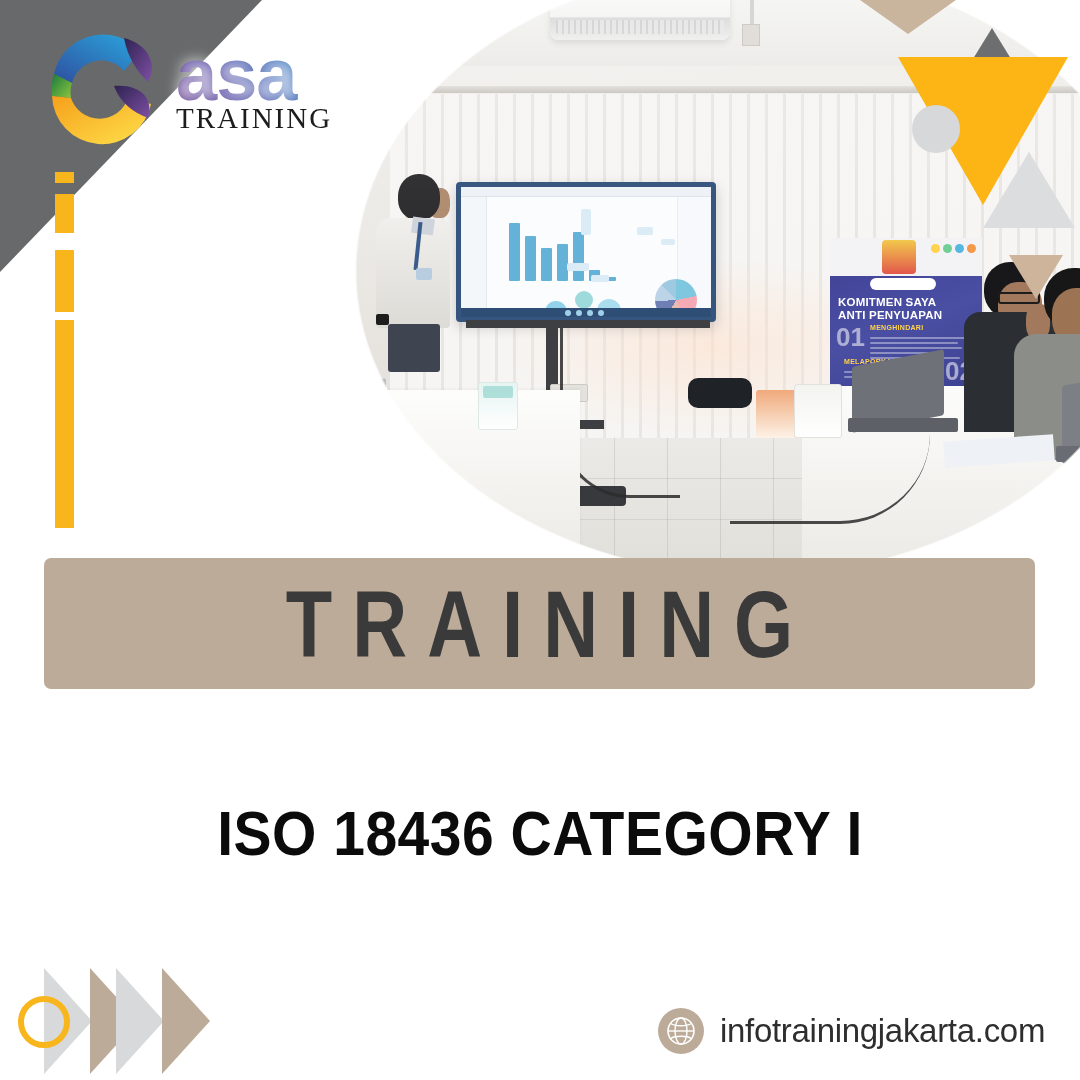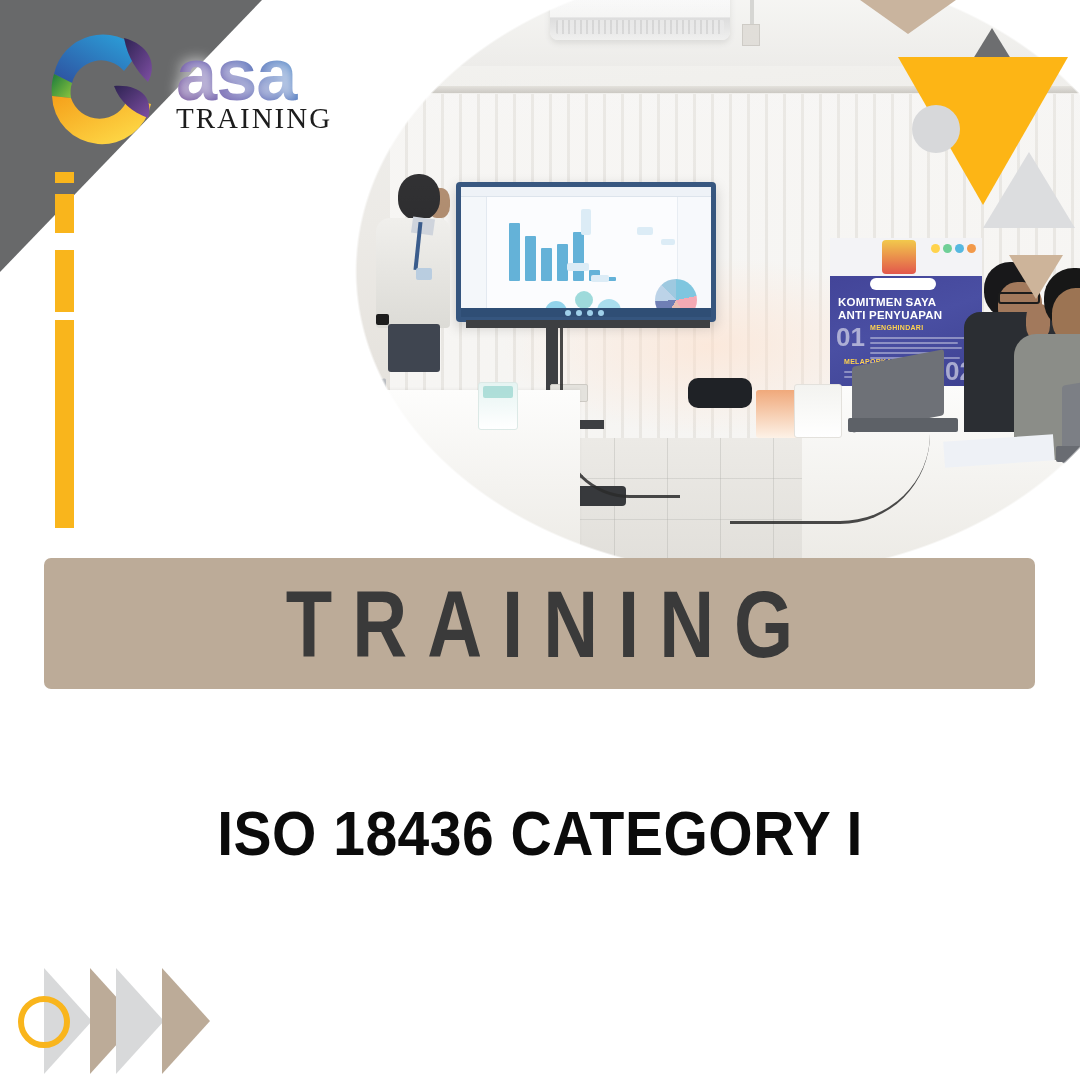--- a/index.html
+++ b/index.html
@@ -424,14 +424,26 @@
   <div class="subtitle">ISO 18436 CATEGORY I</div>
 
   <div class="arrows">
     <div class="arw arw-gray" style="left:26px"></div>
     <div class="arw arw-tan" style="left:72px"></div>
     <div class="arw arw-gray" style="left:98px"></div>
     <div class="arw arw-tan" style="left:144px"></div>
     <div class="circ"></div>
   </div>
 
+  <div class="footer">
+    <div class="globe">
+      <svg width="30" height="30" viewBox="0 0 30 30">
+        <circle cx="15" cy="15" r="13" fill="none" stroke="#fff" stroke-width="1.6"></circle>
+        <ellipse cx="15" cy="15" rx="6" ry="13" fill="none" stroke="#fff" stroke-width="1.4"></ellipse>
+        <line x1="2" y1="15" x2="28" y2="15" stroke="#fff" stroke-width="1.4"></line>
+        <path d="M4.6 7.5 C9 10.5 21 10.5 25.4 7.5" fill="none" stroke="#fff" stroke-width="1.3"></path>
+        <path d="M4.6 22.5 C9 19.5 21 19.5 25.4 22.5" fill="none" stroke="#fff" stroke-width="1.3"></path>
+      </svg>
+    </div>
+    <div class="site">infotrainingjakarta.com</div>
+  </div>
 
 </div>
 
 </body></html>

